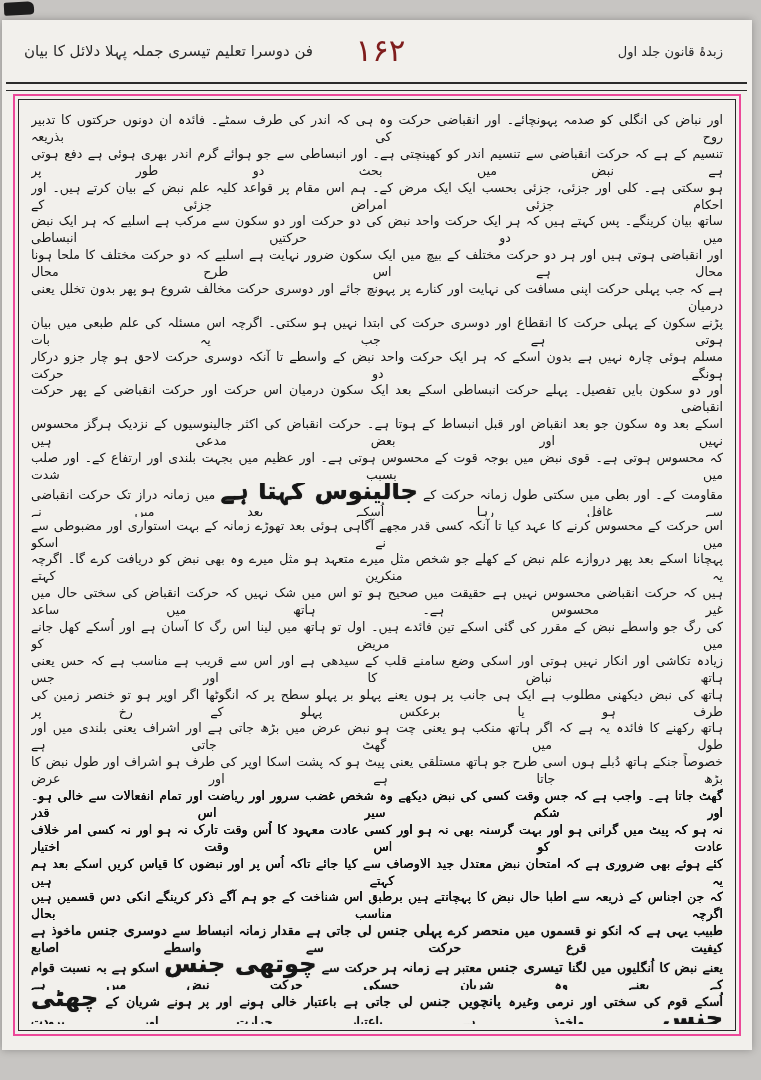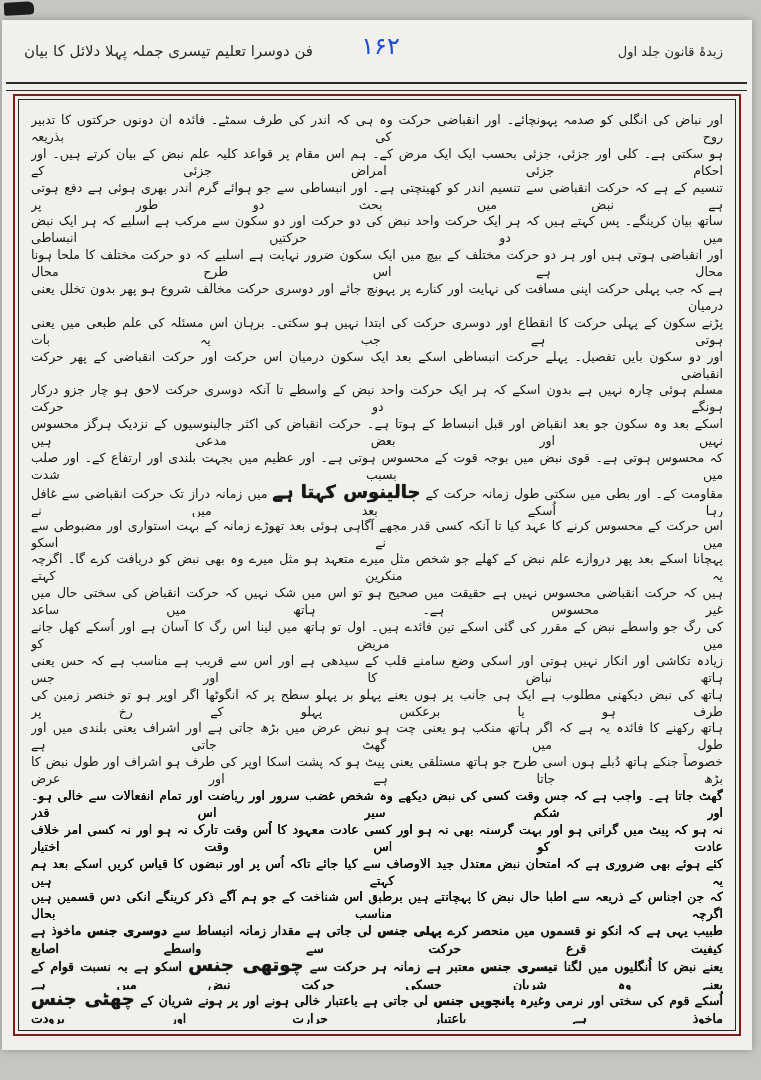--- a/index.html
+++ b/index.html
@@ -25,29 +25,29 @@
   .hdr-right{
     position:absolute;right:38px;top:24px;
     font-size:13px;direction:rtl;margin-left:36px;
   }
   .hdr-left{
     position:absolute;left:24px;top:22px;
     font-size:15px;direction:rtl;
   }
   .page-num{
     position:absolute;left:0;right:0;top:12px;
-    text-align:center;font-size:24px;letter-spacing:2px;color:#1d4ed8;
+    text-align:center;font-size:31px;letter-spacing:2px;color:#7f1d1d;
   }
   .top-rule{
     position:absolute;left:6px;right:14px;top:82px;height:6px;
     border-top:2.5px solid #2b2b2b;border-bottom:1px solid #2b2b2b;
   }
   .frame{
     position:absolute;left:13px;right:20px;top:94px;bottom:44px;
-    border:2px solid #7f1d1d;
+    border:2px solid #ec4899;
     padding:3px;
   }
   .frame-inner{
     width:100%;height:100%;
     border:1.5px solid #262626;
     box-sizing:border-box;
     padding:11px 12px 6px 12px;
     overflow:hidden;
   }
   .text-block{
@@ -60,50 +60,50 @@
     font-size:12.5px;
     line-height:17px;
     text-align:justify;
     text-align-last:justify;
     word-spacing:1px;
   }
   
   .line:nth-child(n+21){ text-shadow:0 0 0.6px #000, 0 0 0.3px #000; }
   .line:nth-child(n+25){ text-shadow:0 0 0.9px #000, 0 0 0.5px #000; }
   .seg-normal{font-weight:normal;}
-  .seg-bold{font-weight:bold;font-size:12px;}
-  .seg-bold-large{font-weight:bold;font-size:18px;text-shadow:0 0 0.8px #000;}
+  .seg-bold{font-weight:normal;font-size:14px;}
+  .seg-bold-large{font-weight:bold;font-size:24px;text-shadow:0 0 0.8px #000;}
 </style>
 </head>
 <body>
 
 <div class="stage">
   <div class="paper"></div>
   <div class="smudge"></div>
 
   <div class="header-row">
     <div class="hdr-right">زبدۂ قانون جلد اول</div>
     <div class="page-num">۱۶۲</div>
     <div class="hdr-left">فن دوسرا تعلیم تیسری جملہ پہلا دلائل کا بیان</div>
   </div>
 
   <div class="top-rule"></div>
 
   <div class="frame">
     <div class="frame-inner">
       <div class="text-block">
           <div class="line"><span class="seg-normal">اور نباض کی انگلی کو صدمہ پہونچائے۔ اور انقباضی حرکت وہ ہی کہ اندر کی طرف سمٹے۔ فائدہ ان دونوں حرکتوں کا تدبیر روح کی بذریعہ</span></div>
+          <div class="line"><span class="seg-normal">تنسیم کے ہے کہ حرکت انقباضی سے تنسیم اندر کو کھینچتی ہے۔ اور انبساطی سے جو ہوائے گرم اندر بھری ہوئی ہے دفع ہوتی ہے نبض میں بحث دو طور پر</span></div>
           <div class="line"><span class="seg-normal">ہو سکتی ہے۔ کلی اور جزئی، جزئی بحسب ایک ایک مرض کے۔ ہم اس مقام پر قواعد کلیہ علم نبض کے بیان کرتے ہیں۔ اور احکام جزئی امراض جزئی کے</span></div>
-          <div class="line"><span class="seg-normal">تنسیم کے ہے کہ حرکت انقباضی سے تنسیم اندر کو کھینچتی ہے۔ اور انبساطی سے جو ہوائے گرم اندر بھری ہوئی ہے دفع ہوتی ہے نبض میں بحث دو طور پر</span></div>
           <div class="line"><span class="seg-normal">ساتھ بیان کرینگے۔ پس کہتے ہیں کہ ہر ایک حرکت واحد نبض کی دو حرکت اور دو سکون سے مرکب ہے اسلیے کہ ہر ایک نبض میں دو حرکتیں انبساطی</span></div>
           <div class="line"><span class="seg-normal">اور انقباضی ہوتی ہیں اور ہر دو حرکت مختلف کے بیچ میں ایک سکون ضرور نہایت ہے اسلیے کہ دو حرکت مختلف کا ملحا ہونا محال ہے اس طرح محال</span></div>
           <div class="line"><span class="seg-normal">ہے کہ جب پہلی حرکت اپنی مسافت کی نہایت اور کنارے پر پہونچ جائے اور دوسری حرکت مخالف شروع ہو پھر بدون تخلل یعنی درمیان</span></div>
-          <div class="line"><span class="seg-normal">پڑنے سکون کے پہلی حرکت کا انقطاع اور دوسری حرکت کی ابتدا نہیں ہو سکتی۔ برہان اس مسئلہ کی علم طبعی میں یعنی ہوتی ہے جب یہ بات</span></div>
+          <div class="line"><span class="seg-normal">پڑنے سکون کے پہلی حرکت کا انقطاع اور دوسری حرکت کی ابتدا نہیں ہو سکتی۔ اگرچہ اس مسئلہ کی علم طبعی میں بیان ہوتی ہے جب یہ بات</span></div>
+          <div class="line"><span class="seg-normal">مسلم ہوئی چارہ نہیں ہے بدون اسکے کہ ہر ایک حرکت واحد نبض کے واسطے تا آنکہ دوسری حرکت لاحق ہو چار جزو درکار ہونگے دو حرکت</span></div>
           <div class="line"><span class="seg-normal">اور دو سکون بایں تفصیل۔ پہلے حرکت انبساطی اسکے بعد ایک سکون درمیان اس حرکت اور حرکت انقباضی کے پھر حرکت انقباضی</span></div>
-          <div class="line"><span class="seg-normal">مسلم ہوئی چارہ نہیں ہے بدون اسکے کہ ہر ایک حرکت واحد نبض کے واسطے تا آنکہ دوسری حرکت لاحق ہو چار جزو درکار ہونگے دو حرکت</span></div>
           <div class="line"><span class="seg-normal">اسکے بعد وہ سکون جو بعد انقباض اور قبل انبساط کے ہوتا ہے۔ حرکت انقباض کی اکثر جالینوسیوں کے نزدیک ہرگز محسوس نہیں اور بعض مدعی ہیں</span></div>
           <div class="line"><span class="seg-normal">کہ محسوس ہوتی ہے۔ قوی نبض میں بوجہ قوت کے محسوس ہوتی ہے۔ اور عظیم میں بجہت بلندی اور ارتفاع کے۔ اور صلب میں بسبب شدت</span></div>
           <div class="line"><span class="seg-normal">مقاومت کے۔ اور بطی میں سکتی طول زمانہ حرکت کے </span><span class="seg-bold-large">جالینوس کہتا ہے</span><span class="seg-normal"> میں زمانہ دراز تک حرکت انقباضی سے غافل رہا اُسکے بعد میں نے</span></div>
           <div class="line"><span class="seg-normal">اس حرکت کے محسوس کرنے کا عہد کیا تا آنکہ کسی قدر مجھے آگاہی ہوئی بعد تھوڑے زمانہ کے بہت استواری اور مضبوطی سے میں نے اسکو</span></div>
           <div class="line"><span class="seg-normal">پہچانا اسکے بعد پھر دروازے علم نبض کے کھلے جو شخص مثل میرے متعہد ہو مثل میرے وہ بھی نبض کو دریافت کرے گا۔ اگرچہ یہ منکرین کہتے</span></div>
           <div class="line"><span class="seg-normal">ہیں کہ حرکت انقباضی محسوس نہیں ہے حقیقت میں صحیح ہو تو اس میں شک نہیں کہ حرکت انقباض کی سختی حال میں غیر محسوس ہے۔ ہاتھ میں ساعد</span></div>
           <div class="line"><span class="seg-normal">کی رگ جو واسطے نبض کے مقرر کی گئی اسکے تین فائدے ہیں۔ اول تو ہاتھ میں لینا اس رگ کا آسان ہے اور اُسکے کھل جانے میں مریض کو</span></div>
           <div class="line"><span class="seg-normal">زیادہ تکاشی اور انکار نہیں ہوتی اور اسکی وضع سامنے قلب کے سیدھی ہے اور اس سے قریب ہے مناسب ہے کہ حس یعنی ہاتھ نباض کا اور جس</span></div>
           <div class="line"><span class="seg-normal">ہاتھ کی نبض دیکھنی مطلوب ہے ایک ہی جانب پر ہوں یعنے پہلو بر پہلو سطح پر کہ انگوٹھا اگر اوپر ہو تو خنصر زمین کی طرف ہو یا برعکس پہلو کے رخ پر</span></div>
           <div class="line"><span class="seg-normal">ہاتھ رکھنے کا فائدہ یہ ہے کہ اگر ہاتھ منکب ہو یعنی چت ہو نبض عرض میں بڑھ جاتی ہے اور اشراف یعنی بلندی میں اور طول میں گھٹ جاتی ہے</span></div>

